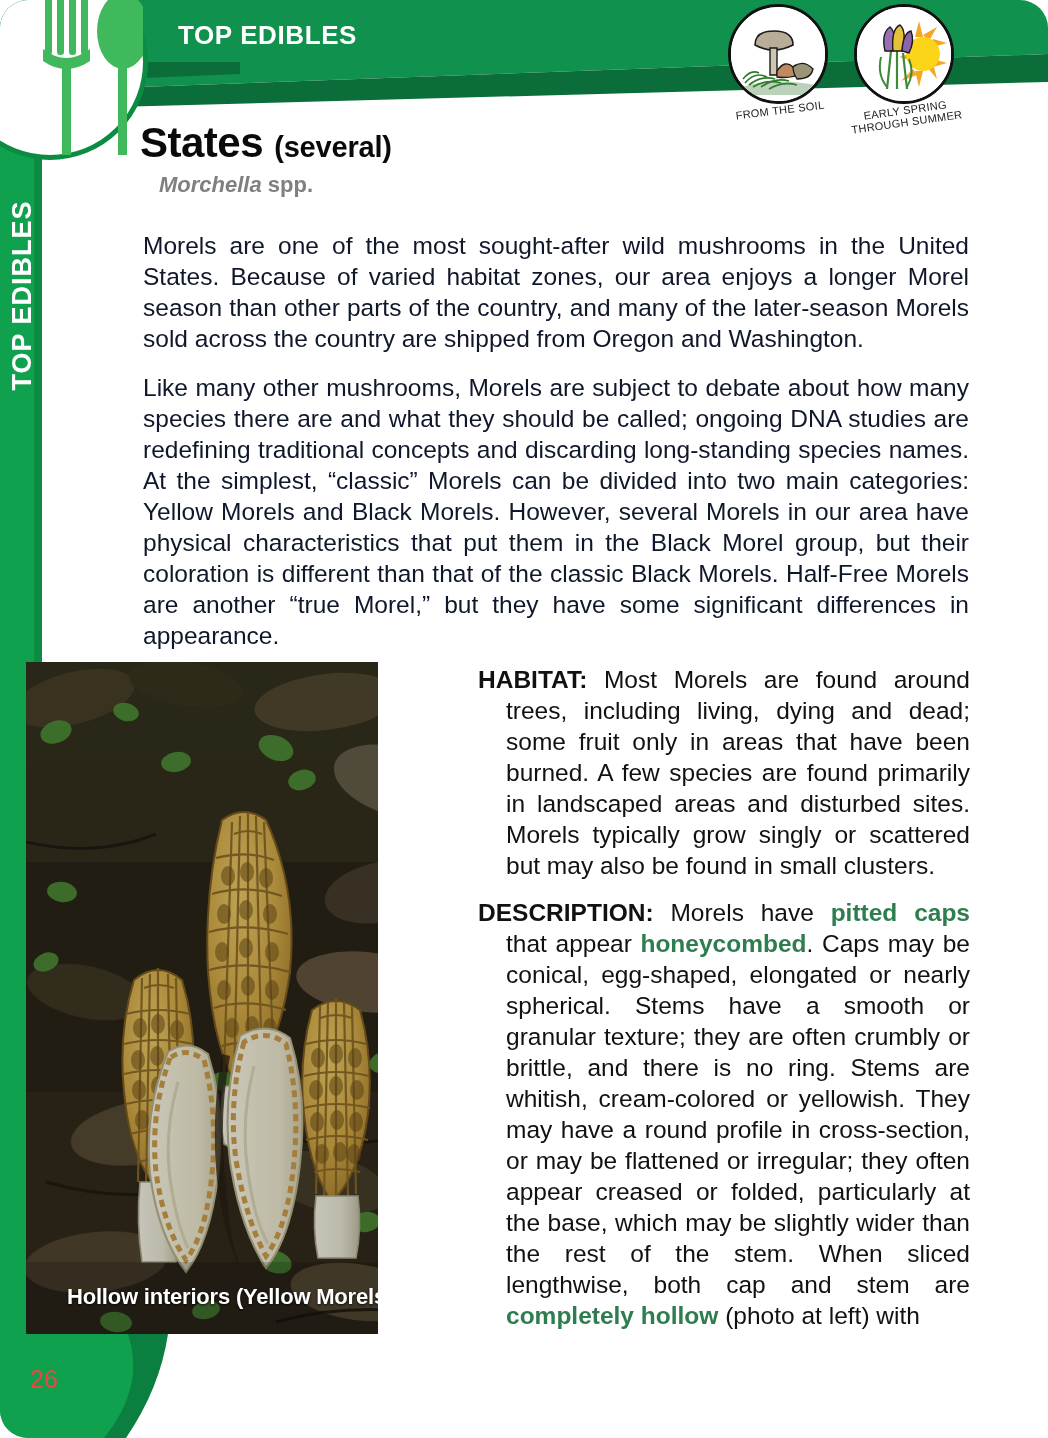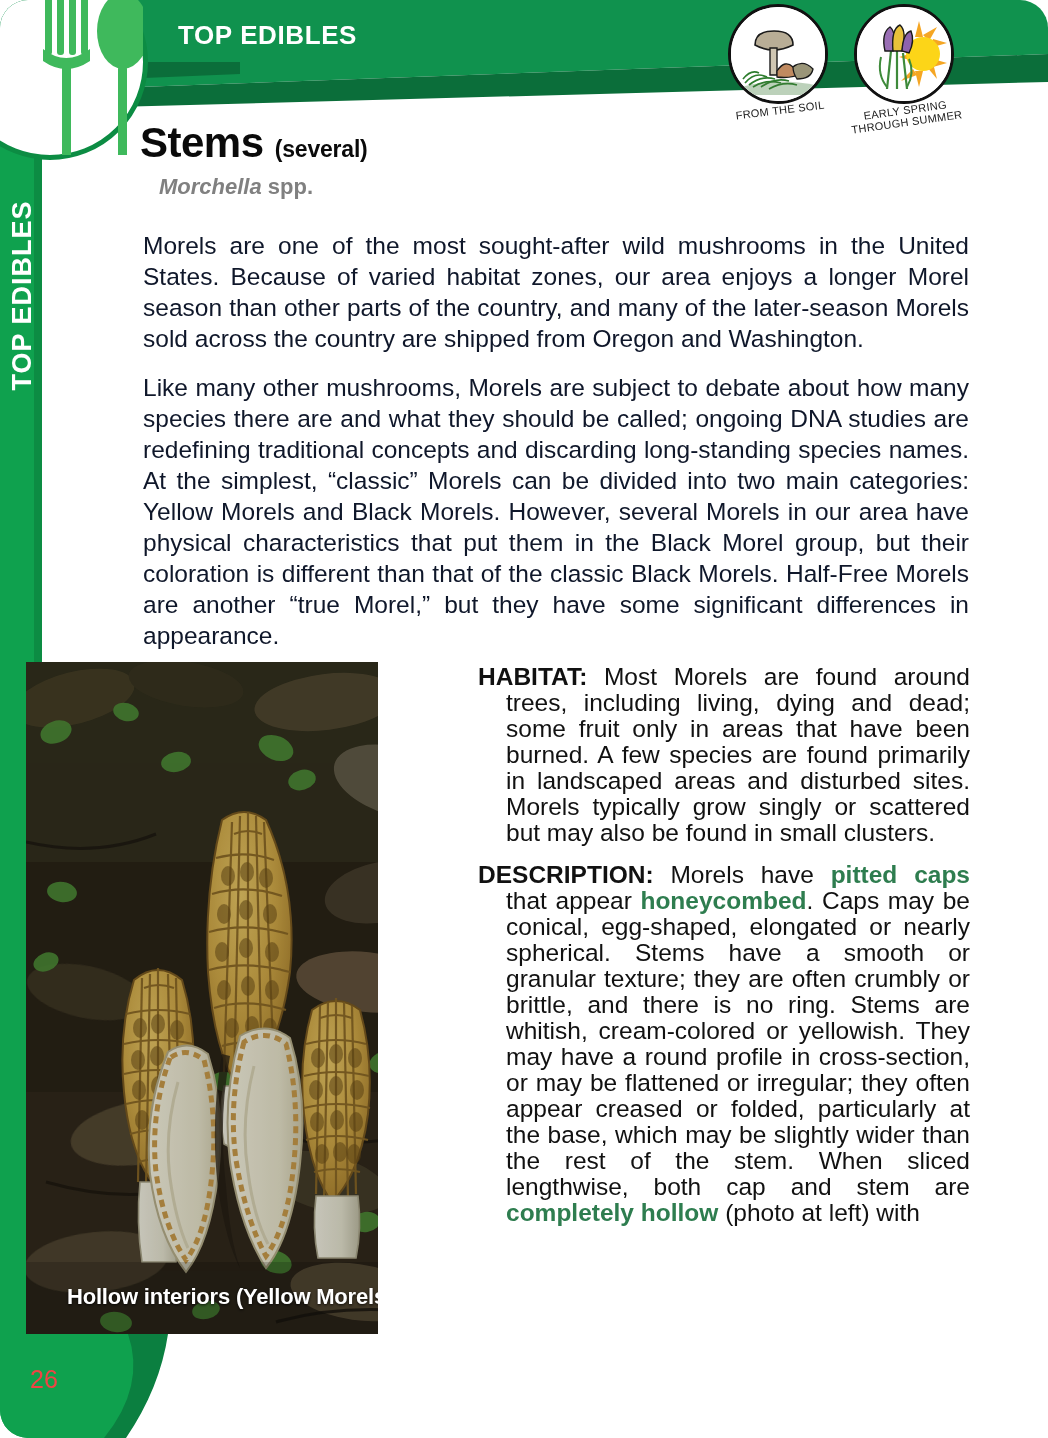--- a/index.html
+++ b/index.html
@@ -121,21 +121,21 @@
     z-index: 4;
   }
   .species-name {
     font-size: 42px;
     font-weight: bold;
     color: #0a0a0a;
     line-height: 46px;
     letter-spacing: -0.5px;
   }
   .species-qualifier {
-    font-size: 23px;
+    font-size: 29px;
     font-weight: bold;
     color: #0a0a0a;
     letter-spacing: -0.2px;
   }
   .species-latin {
     margin-top: 2px;
     margin-left: 19px;
     font-size: 22px;
     color: #808080;
     font-weight: bold;
@@ -191,21 +191,21 @@
   .right-col {
     position: absolute;
     left: 478px;
     top: 664px;
     width: 492px;
     z-index: 4;
   }
   .right-col p {
     margin: 0 0 16px 0;
     font-size: 24.5px;
-    line-height: 26px;
+    line-height: 31px;
     color: #111111;
     text-align: justify;
     text-justify: inter-word;
     padding-left: 28px;
     text-indent: -28px;
   }
   .right-col p:last-child { margin-bottom: 0; }
   .lbl { font-weight: bold; }
   .key { color: #2E7D4F; font-weight: bold; }
 
@@ -331,21 +331,21 @@
 
       <g fill="#3FB95C">
         <ellipse cx="166" cy="62" rx="26" ry="38"></ellipse>
         <rect x="161" y="96" width="9" height="94" rx="4"></rect>
       </g>
     </svg>
   </div>
   <div class="sidebar-label">TOP EDIBLES</div>
 
   <div class="title-block">
-    <div class="species-name"><span>Stems</span> <span class="species-qualifier">(several)</span></div>
+    <div class="species-name"><span>States</span> <span class="species-qualifier">(several)</span></div>
     <div class="species-latin"><em>Morchella</em> <span class="spp">spp.</span></div>
   </div>
 
   <div class="intro">
     <p>Morels are one of the most sought-after wild mushrooms in the United States. Because of varied habitat zones, our area enjoys a longer Morel season than other parts of the country, and many of the later-season Morels sold across the country are shipped from Oregon and Washington.</p>
     <p>Like many other mushrooms, Morels are subject to debate about how many species there are and what they should be called; ongoing DNA studies are redefining traditional concepts and discarding long-standing species names. At the simplest, “classic” Morels can be divided into two main categories: Yellow Morels and Black Morels. However, several Morels in our area have physical characteristics that put them in the Black Morel group, but their coloration is different than that of the classic Black Morels. Half-Free Morels are another “true Morel,” but they have some significant differences in appearance.</p>
   </div>
 
   <div class="photo">
     <svg width="408" height="672" viewBox="0 0 408 672" xmlns="http://www.w3.org/2000/svg">

